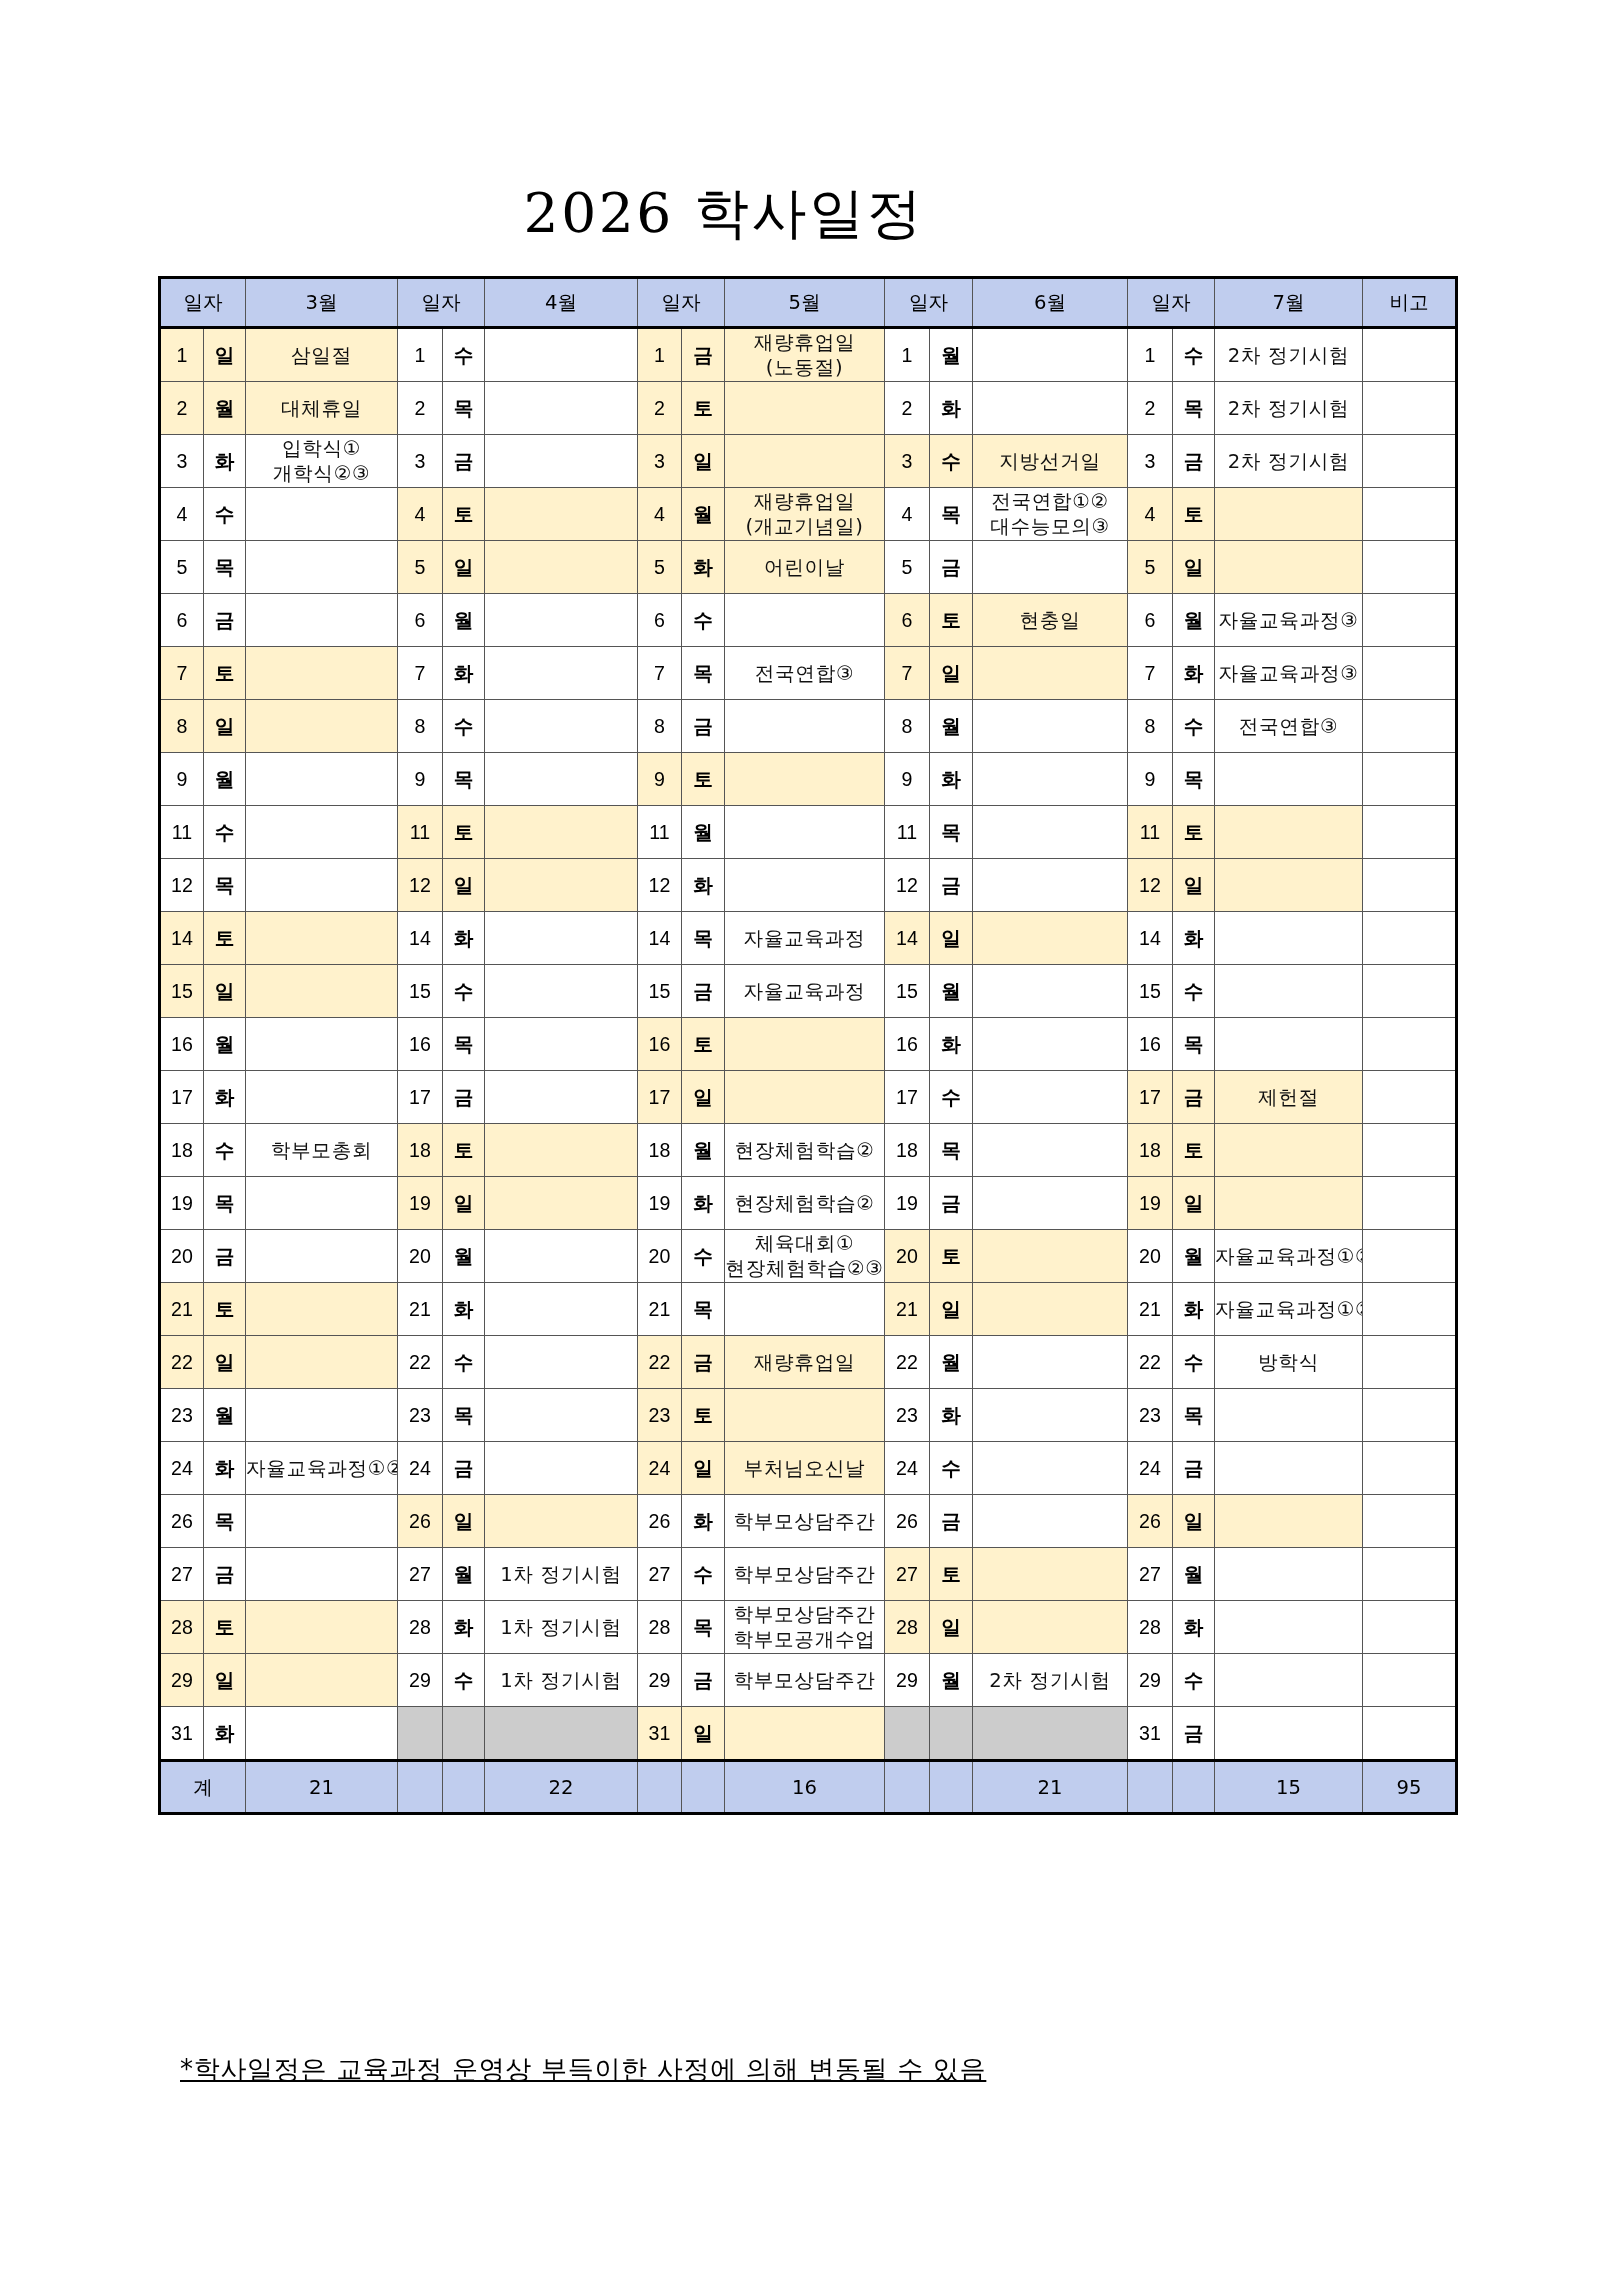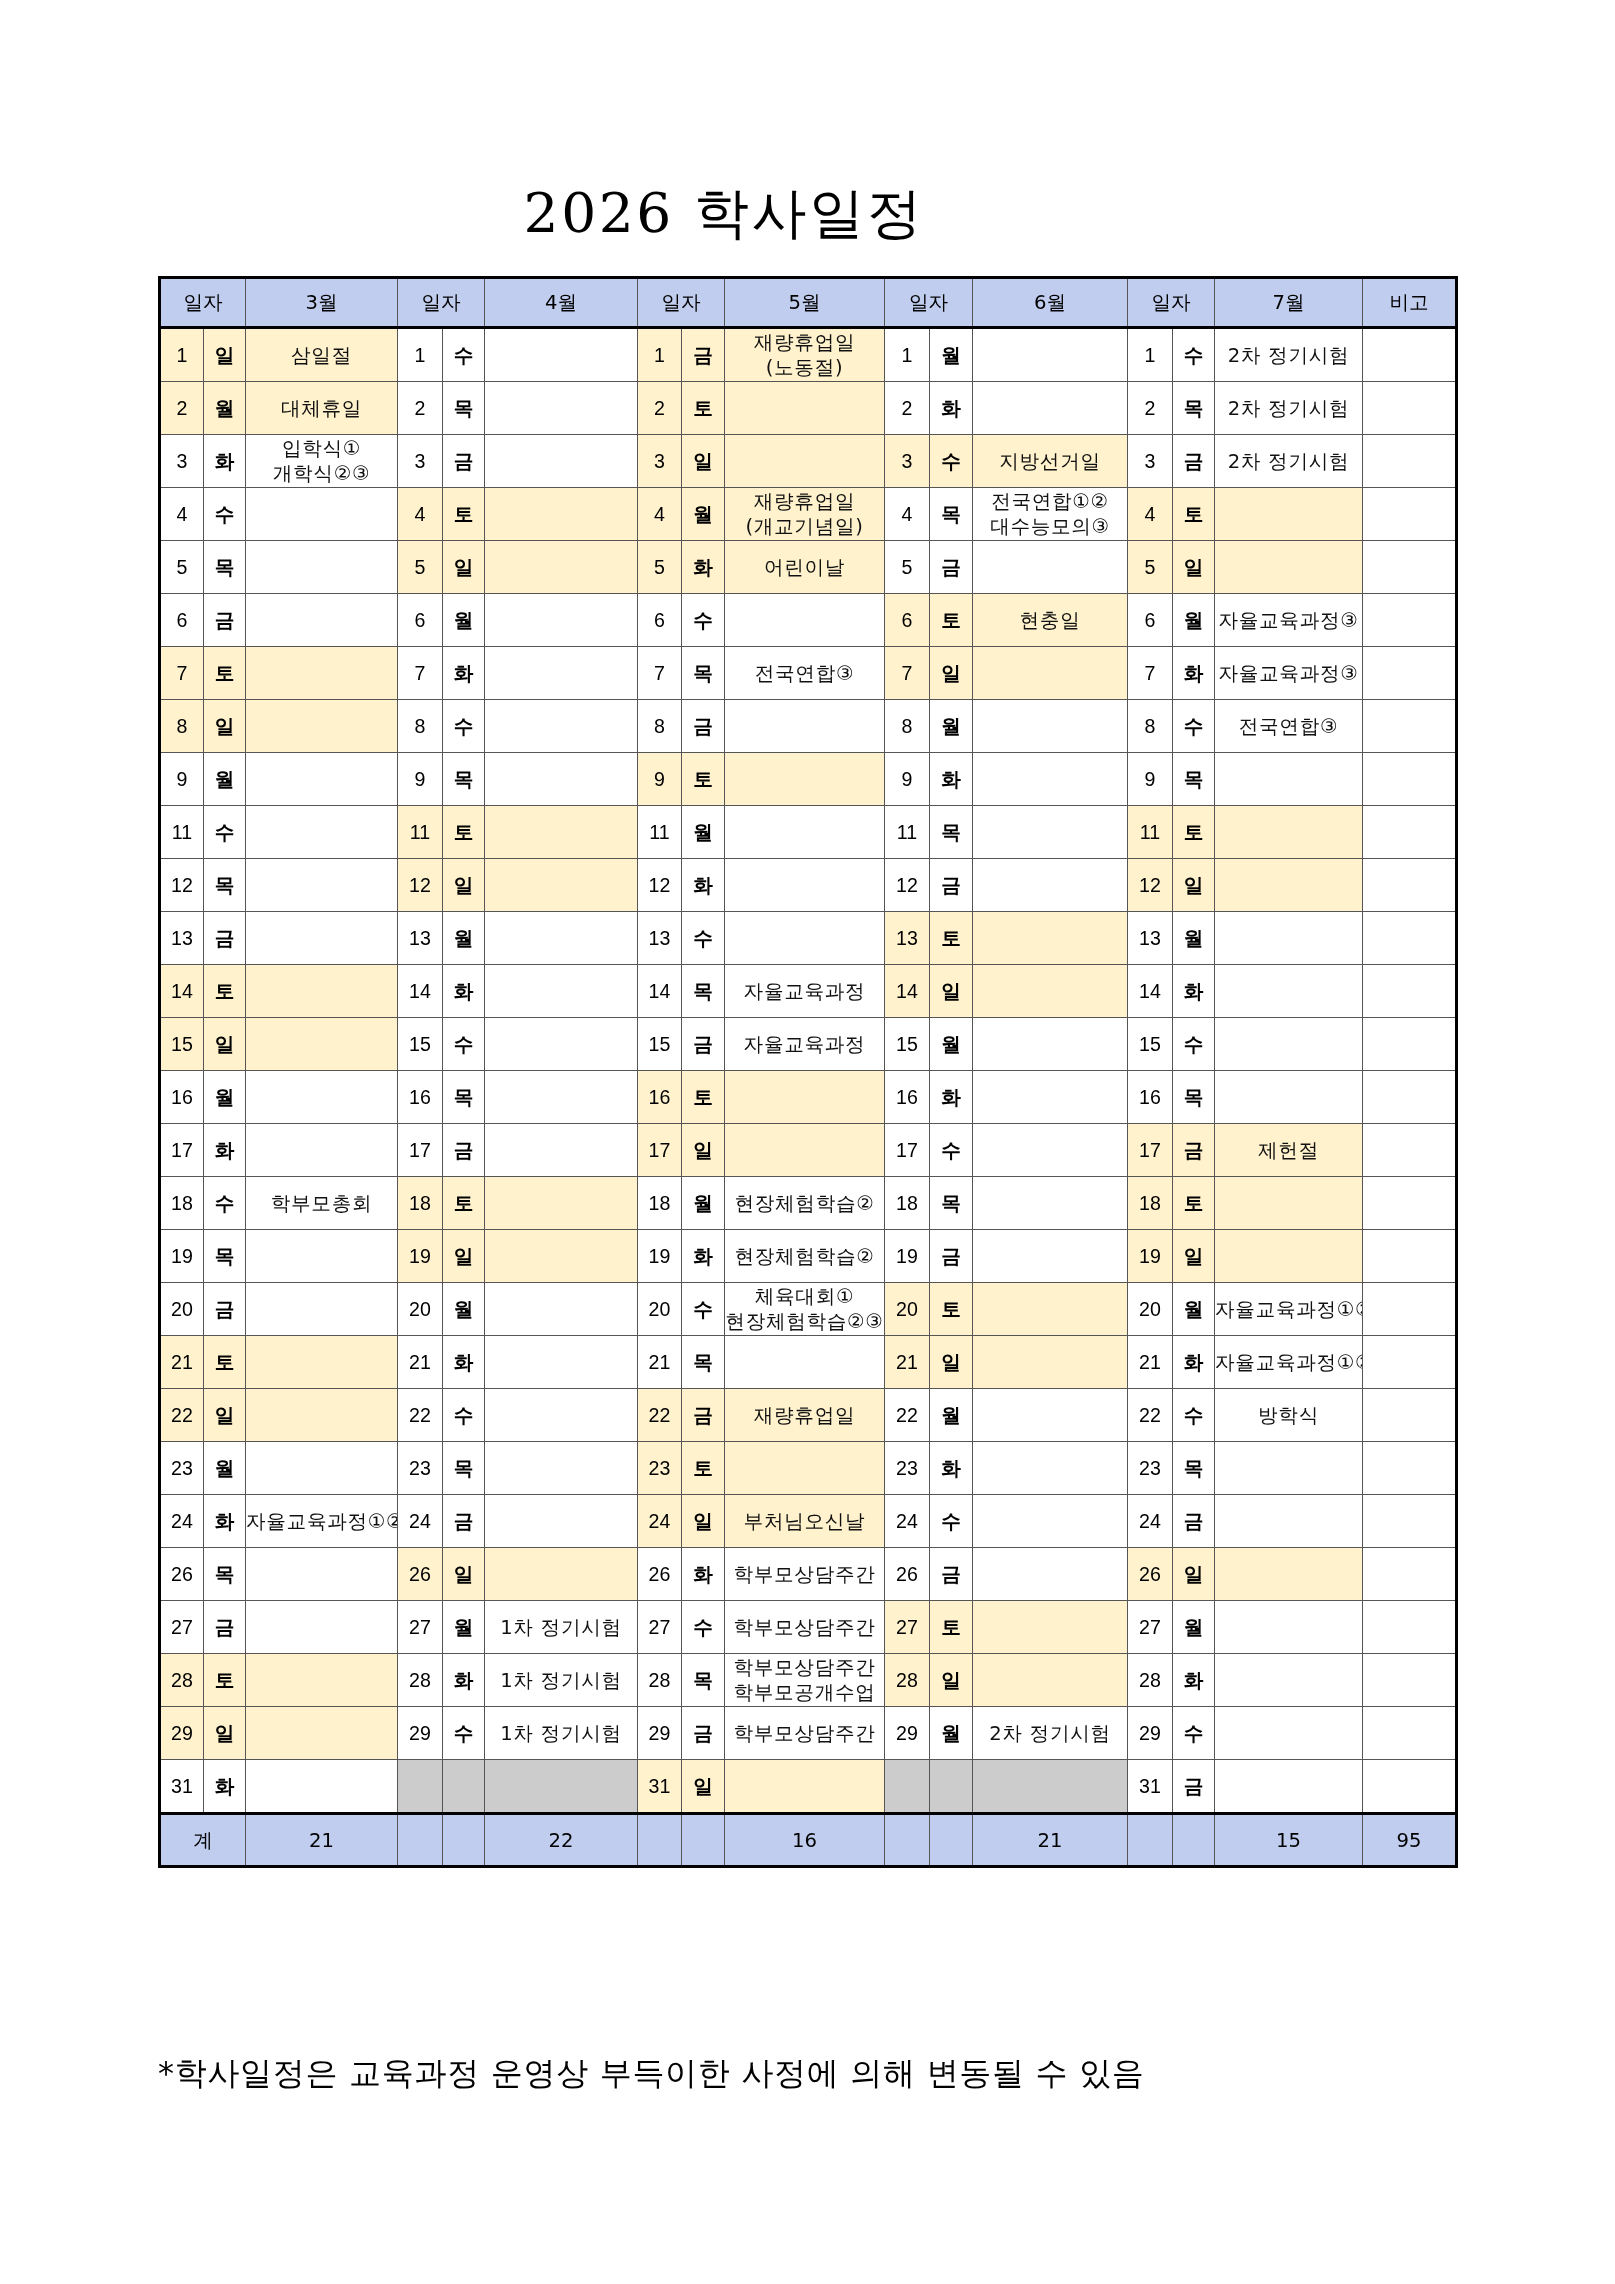--- a/index.html
+++ b/index.html
@@ -9,21 +9,21 @@
     table.sched td, table.sched th { border: 1.3px solid #555; text-align: center; vertical-align: middle; padding: 0; overflow: hidden; white-space: nowrap; }
     table.sched th { background: #c0cdee; font-weight: normal; font-size: 19.6px; height: 47px; border-bottom: 3.9px solid #000; }
     table.sched td { height: 52px; font-size: 19.6px; line-height: 25px; }
     td.day { font-family: "Liberation Sans", sans-serif; font-size: 20px; }
     td.wd { font-weight: bold; font-size: 19px; }
     td.ev { font-size: 17.6px; letter-spacing: 0.7px; color: #111; white-space: normal; }
     td.ev span { display: block; }
     .hl { background: #fff2cc; }
     .na { background: #cccccc; }
     tr.total td { background: #c0cdee; height: 50px; border-top: 3.9px solid #000; font-size: 19.6px; }
-    .note { position: absolute; left: 158px; top: 2052px; font-size: 32px; letter-spacing: 0.7px; }
+    .note { position: absolute; left: 180px; top: 2052px; font-size: 26px; letter-spacing: 0.7px; text-decoration: underline; }
   </style>
 </head>
 <body>
 
 <div class="title">2026 학사일정</div>
 
 <table class="sched">
   <colgroup>
     <col style="width:44px">
       <col style="width:42px">
@@ -286,38 +286,20 @@
         <td class="ev"></td>
         <td class="day">12</td>
         <td class="wd">금</td>
         <td class="ev"></td>
         <td class="day hl">12</td>
         <td class="wd hl">일</td>
         <td class="ev hl"></td>
         <td></td>
       </tr>
       <tr>
-        <td class="day">13</td>
-        <td class="wd">금</td>
-        <td class="ev"></td>
-        <td class="day">13</td>
-        <td class="wd">월</td>
-        <td class="ev"></td>
-        <td class="day">13</td>
-        <td class="wd">수</td>
-        <td class="ev"></td>
-        <td class="day hl">13</td>
-        <td class="wd hl">토</td>
-        <td class="ev hl"></td>
-        <td class="day">13</td>
-        <td class="wd">월</td>
-        <td class="ev"></td>
-        <td></td>
-      </tr>
-      <tr>
         <td class="day hl">14</td>
         <td class="wd hl">토</td>
         <td class="ev hl"></td>
         <td class="day">14</td>
         <td class="wd">화</td>
         <td class="ev"></td>
         <td class="day">14</td>
         <td class="wd">목</td>
         <td class="ev">
           <span>자율교육과정</span>

